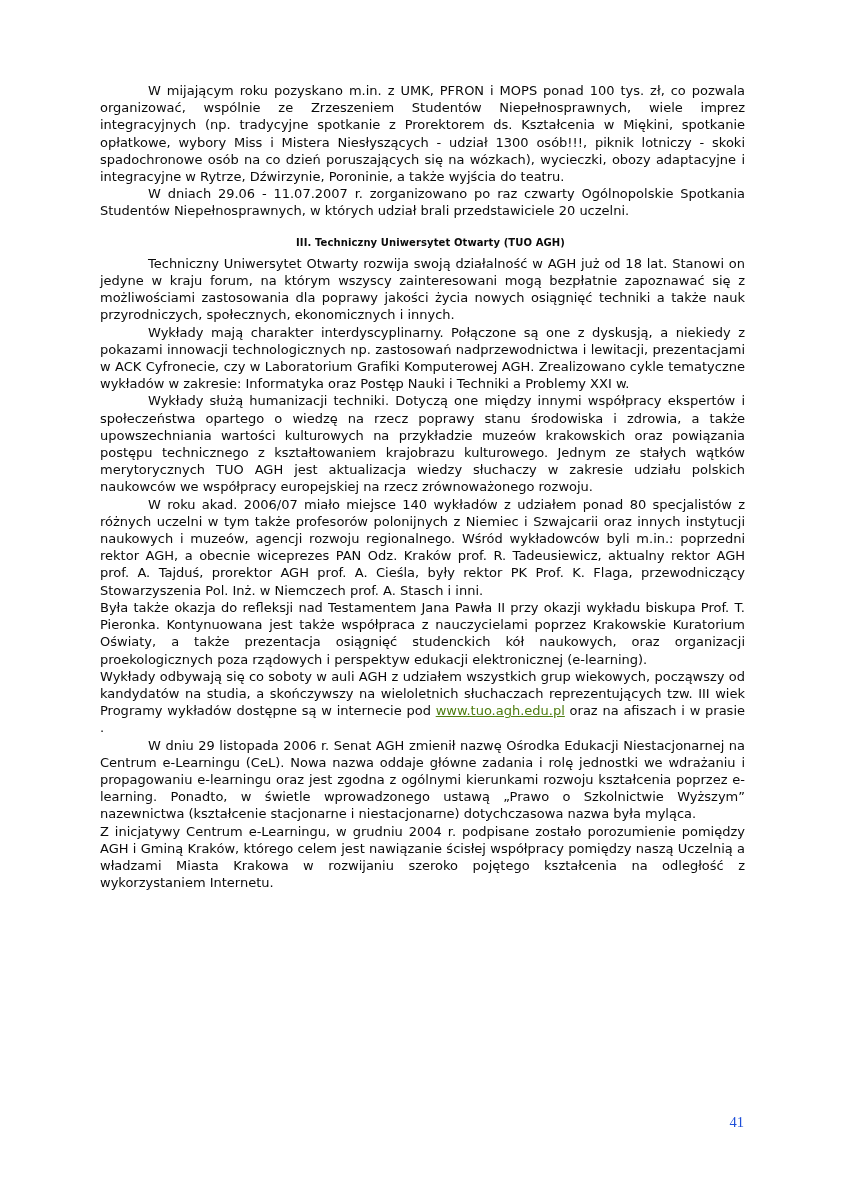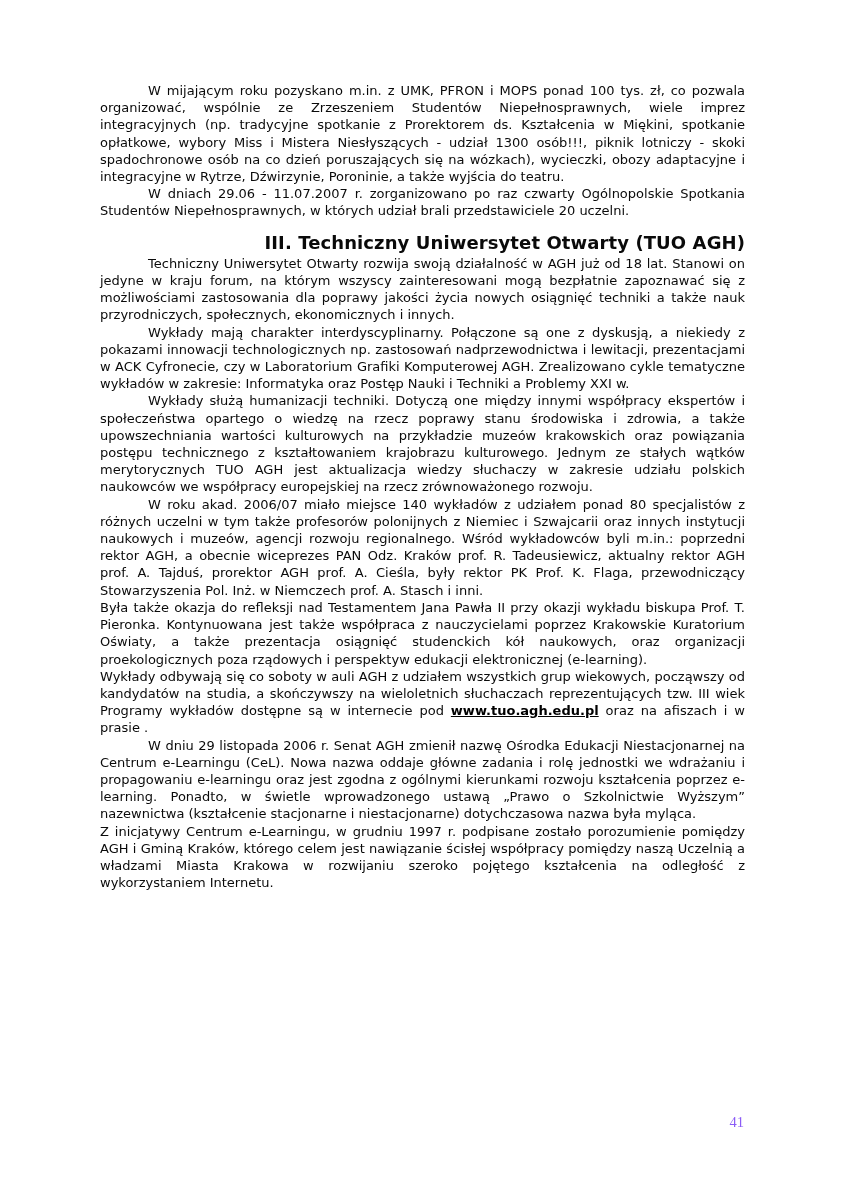--- a/index.html
+++ b/index.html
@@ -30,41 +30,40 @@
     line-height: 17.2px;
     text-align: justify;
   }
   .content p {
     margin: 0;
   }
   .content p.indent {
     text-indent: 48px;
   }
   .section-heading {
-    font-size: 18px;
+    font-size: 10px;
     font-weight: bold;
     margin: 14px 0 4px 16px;
-    text-align: right;
+    text-align: center;
     letter-spacing: 0.1px;
   }
   .section-heading.second {
     margin-top: 21px;
   }
   a.doc-link {
-    color: #000000;
+    color: #4d7c0f;
     text-decoration: underline;
-    font-weight: bold;
   }
   .page-number {
     position: absolute;
     top: 1114px;
     right: 102px;
     font-family: "Liberation Serif", "DejaVu Serif", serif;
     font-size: 14.5px;
-    color: #8b5cf6;
+    color: #1d4ed8;
   }
 </style>
 </head>
 <body>
 
 <div class="page">
 
   <div class="content">
 
     <p class="indent">W mijającym roku pozyskano m.in. z UMK, PFRON i MOPS ponad 100 tys. zł, co pozwala organizować, wspólnie ze Zrzeszeniem Studentów Niepełnosprawnych, wiele imprez integracyjnych (np. tradycyjne spotkanie z Prorektorem ds. Kształcenia w Miękini, spotkanie opłatkowe, wybory Miss i Mistera Niesłyszących - udział 1300 osób!!!, piknik lotniczy - skoki spadochronowe osób na co dzień poruszających się na wózkach), wycieczki, obozy adaptacyjne i integracyjne w Rytrze, Dźwirzynie, Poroninie, a także wyjścia do teatru.</p>
@@ -81,19 +80,19 @@
 
     <p class="indent">W roku akad. 2006/07 miało miejsce 140 wykładów z udziałem ponad 80 specjalistów z różnych uczelni w tym także profesorów polonijnych z Niemiec i Szwajcarii oraz innych instytucji naukowych i muzeów, agencji rozwoju regionalnego. Wśród wykładowców byli m.in.: poprzedni rektor AGH, a obecnie wiceprezes PAN Odz. Kraków prof. R. Tadeusiewicz, aktualny rektor AGH prof. A. Tajduś, prorektor AGH prof. A. Cieśla, były rektor PK Prof. K. Flaga, przewodniczący Stowarzyszenia Pol. Inż. w Niemczech prof. A. Stasch i inni.</p>
 
     <p>Była także okazja do refleksji nad Testamentem Jana Pawła II przy okazji wykładu biskupa Prof. T. Pieronka. Kontynuowana jest także współpraca z nauczycielami poprzez Krakowskie Kuratorium Oświaty, a także prezentacja osiągnięć studenckich kół naukowych, oraz organizacji proekologicznych poza rządowych i perspektyw edukacji elektronicznej (e-learning).</p>
 
     <p><span>Wykłady odbywają się co soboty w auli AGH z udziałem wszystkich grup wiekowych, począwszy od kandydatów na studia, a skończywszy na wieloletnich słuchaczach reprezentujących tzw. III wiek Programy wykładów dostępne są w internecie pod </span><a class="doc-link" href="#">www.tuo.agh.edu.pl</a><span> oraz na afiszach i w prasie .</span></p>
 
 
     <p class="indent">W dniu 29 listopada 2006 r. Senat AGH zmienił nazwę Ośrodka Edukacji Niestacjonarnej na Centrum e-Learningu (CeL). Nowa nazwa oddaje główne zadania i rolę jednostki we wdrażaniu i propagowaniu e-learningu oraz jest zgodna z ogólnymi kierunkami rozwoju kształcenia poprzez e-learning. Ponadto, w świetle wprowadzonego ustawą „Prawo o Szkolnictwie Wyższym” nazewnictwa (kształcenie stacjonarne i niestacjonarne) dotychczasowa nazwa była myląca.</p>
 
-    <p>Z inicjatywy Centrum e-Learningu, w grudniu 1997 r. podpisane zostało porozumienie pomiędzy AGH i Gminą Kraków, którego celem jest nawiązanie ścisłej współpracy pomiędzy naszą Uczelnią a władzami Miasta Krakowa w rozwijaniu szeroko pojętego kształcenia na odległość z wykorzystaniem Internetu.</p>
+    <p>Z inicjatywy Centrum e-Learningu, w grudniu 2004 r. podpisane zostało porozumienie pomiędzy AGH i Gminą Kraków, którego celem jest nawiązanie ścisłej współpracy pomiędzy naszą Uczelnią a władzami Miasta Krakowa w rozwijaniu szeroko pojętego kształcenia na odległość z wykorzystaniem Internetu.</p>
 
   </div>
 
   <div class="page-number">41</div>
 
 </div>
 
 </body></html>

